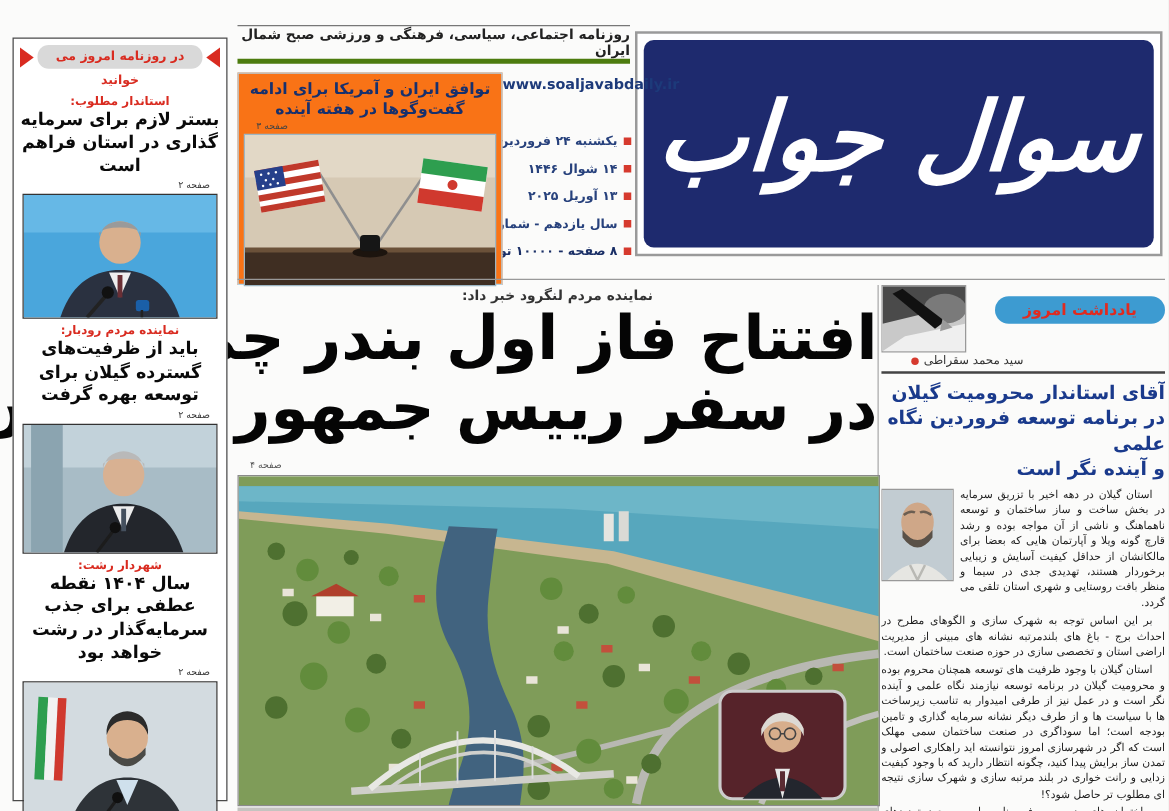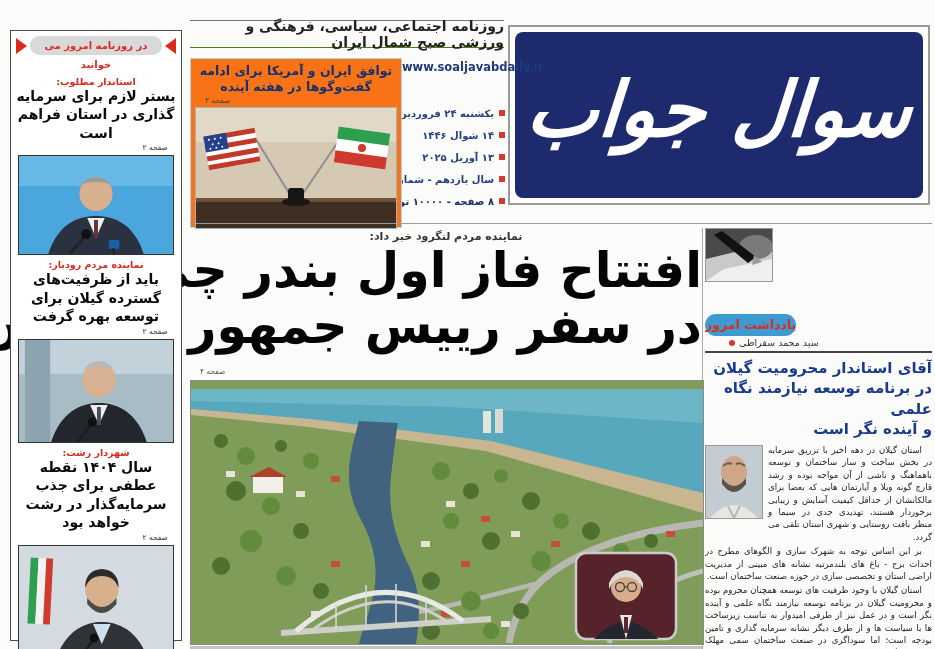--- a/index.html
+++ b/index.html
@@ -1,22 +1,22 @@
 <!DOCTYPE html>
 <html lang="fa"><head>
 <meta charset="utf-8">
 <style>
   html,body{margin:0;padding:0;background:#e9e8e5;}
   #page{position:relative;width:935px;height:649px;background:#fbfbfa;overflow:hidden;
         font-family:"DejaVu Sans",sans-serif;}
   .abs{position:absolute;}
 
   
-  .tagline{left:190px;top:20px;width:314px;height:26px;border-top:1px solid #777;border-bottom:1px solid #4d7c0f;
-           display:flex;align-items:center;justify-content:center;font-size:14px;font-weight:700;color:#222;direction:rtl;}
+  .tagline{left:190px;top:20px;width:314px;height:26px;border-top:1px solid #777;border-bottom:4px solid #4d7c0f;
+           display:flex;align-items:center;justify-content:center;font-size:11px;font-weight:700;color:#222;direction:rtl;}
   .masthead{left:508px;top:25px;width:422px;height:180px;border:2px solid #9a9a9a;background:#fff;padding:5px;box-sizing:border-box;}
   .masthead-inner{background:#1e2a6e;border-radius:8px;width:100%;height:100%;display:flex;align-items:center;justify-content:center;}
   .masthead-title{color:#fff;font-family:"DejaVu Serif",serif;font-style:italic;font-weight:bold;font-size:76px;
                   transform:translateY(-6px) skewX(-4deg);direction:rtl;white-space:nowrap;}
   .website{left:402px;top:60px;width:104px;text-align:center;font-size:11.5px;font-weight:800;color:#1d3a7a;}
   .dates{left:393px;top:102px;width:112px;direction:rtl;}
   .date-row{display:flex;align-items:center;height:22px;font-size:10px;font-weight:600;color:#27417c;white-space:nowrap;}
   .date-row.bold{font-weight:900;color:#1a2f66;}
   .sq{display:inline-block;width:6px;height:6px;background:#d63a2e;margin-left:5px;flex:0 0 auto;}
 
@@ -45,21 +45,21 @@
   .banner-pill{flex:1;background:#d9d9d9;border-radius:9px;color:#d92b20;font-size:10px;font-weight:800;text-align:center;
                height:19px;line-height:19px;direction:rtl;}
   .s-kicker{color:#d92b20;font-size:9.5px;font-weight:700;text-align:center;margin-top:3px;}
   .s-headline{font-size:14px;font-weight:900;color:#0a0a0a;text-align:center;line-height:1.32;}
   .s-page{font-size:7.5px;color:#333;text-align:right;padding-right:8px;margin-top:1px;}
   .s-photo{border:1px solid #333;margin:3px 2px 1px 2px;line-height:0;}
   .s-photo svg{display:block;width:100%;}
 
   
   .note-col{left:705px;top:228px;width:227px;height:421px;overflow:hidden;}
-  .note-head{display:flex;align-items:flex-start;gap:23px;flex-direction:column;}
+  .note-head{display:flex;align-items:flex-start;gap:23px;}
   .pen-photo{flex:0 0 auto;border:1px solid #999;line-height:0;}
   .note-pill{flex:1;margin-top:9px;height:22px;line-height:22px;border-radius:11px;background:#3d9bd1;
              color:#e02b20;font-size:12.5px;font-weight:800;text-align:center;direction:rtl;}
   .note-author{margin-top:1px;padding-left:24px;font-size:9.5px;font-weight:400;color:#333;display:flex;align-items:center;}
   .dot{display:inline-block;width:6px;height:6px;border-radius:50%;background:#d63a2e;margin-right:4px;}
   .note-div{border-bottom:2px solid #444;margin-top:3px;}
   .note-headline{margin-top:5px;text-align:right;color:#1a3a8c;font-size:15px;font-weight:800;line-height:1.35;direction:rtl;}
   .note-body{margin-top:5px;direction:rtl;text-align:justify;font-size:8.6px;line-height:12.4px;color:#1c1c1c;}
   .note-body p{margin:0 0 2px 0;text-indent:10px;}
   .author-photo{float:left;margin:1px 5px 2px 0;border:1px solid #999;line-height:0;}
@@ -325,21 +325,21 @@
       </span>
       <div class="note-pill">یادداشت امروز</div>
     </div>
     <div class="note-author">
       <span class="dot"></span>
       <span>سید محمد سقراطی</span>
     </div>
     <div class="note-div"></div>
     <div class="note-headline">
       <div>آقای استاندار محرومیت گیلان</div>
-      <div>در برنامه توسعه نیازمند نگاه علمی</div>
+      <div>در برنامه توسعه فروردین نگاه علمی</div>
       <div>و آینده نگر است</div>
     </div>
     <div class="note-body">
       <span class="author-photo">
         <svg width="56" height="72" viewBox="0 0 56 72">
           <rect width="56" height="72" fill="#c2ccd2"></rect>
           <ellipse cx="28" cy="26" rx="13" ry="16" fill="#cfa788"></ellipse>
           <path d="M16,32 Q28,48 40,32 L40,38 Q28,54 16,38 Z" fill="#5a5148"></path>
           <path d="M17,20 Q22,16 26,18 M30,18 Q34,16 39,20" stroke="#6b5e52" stroke-width="2" fill="none"></path>
           <path d="M4,72 Q28,46 52,72 Z" fill="#e6e6e2"></path>

